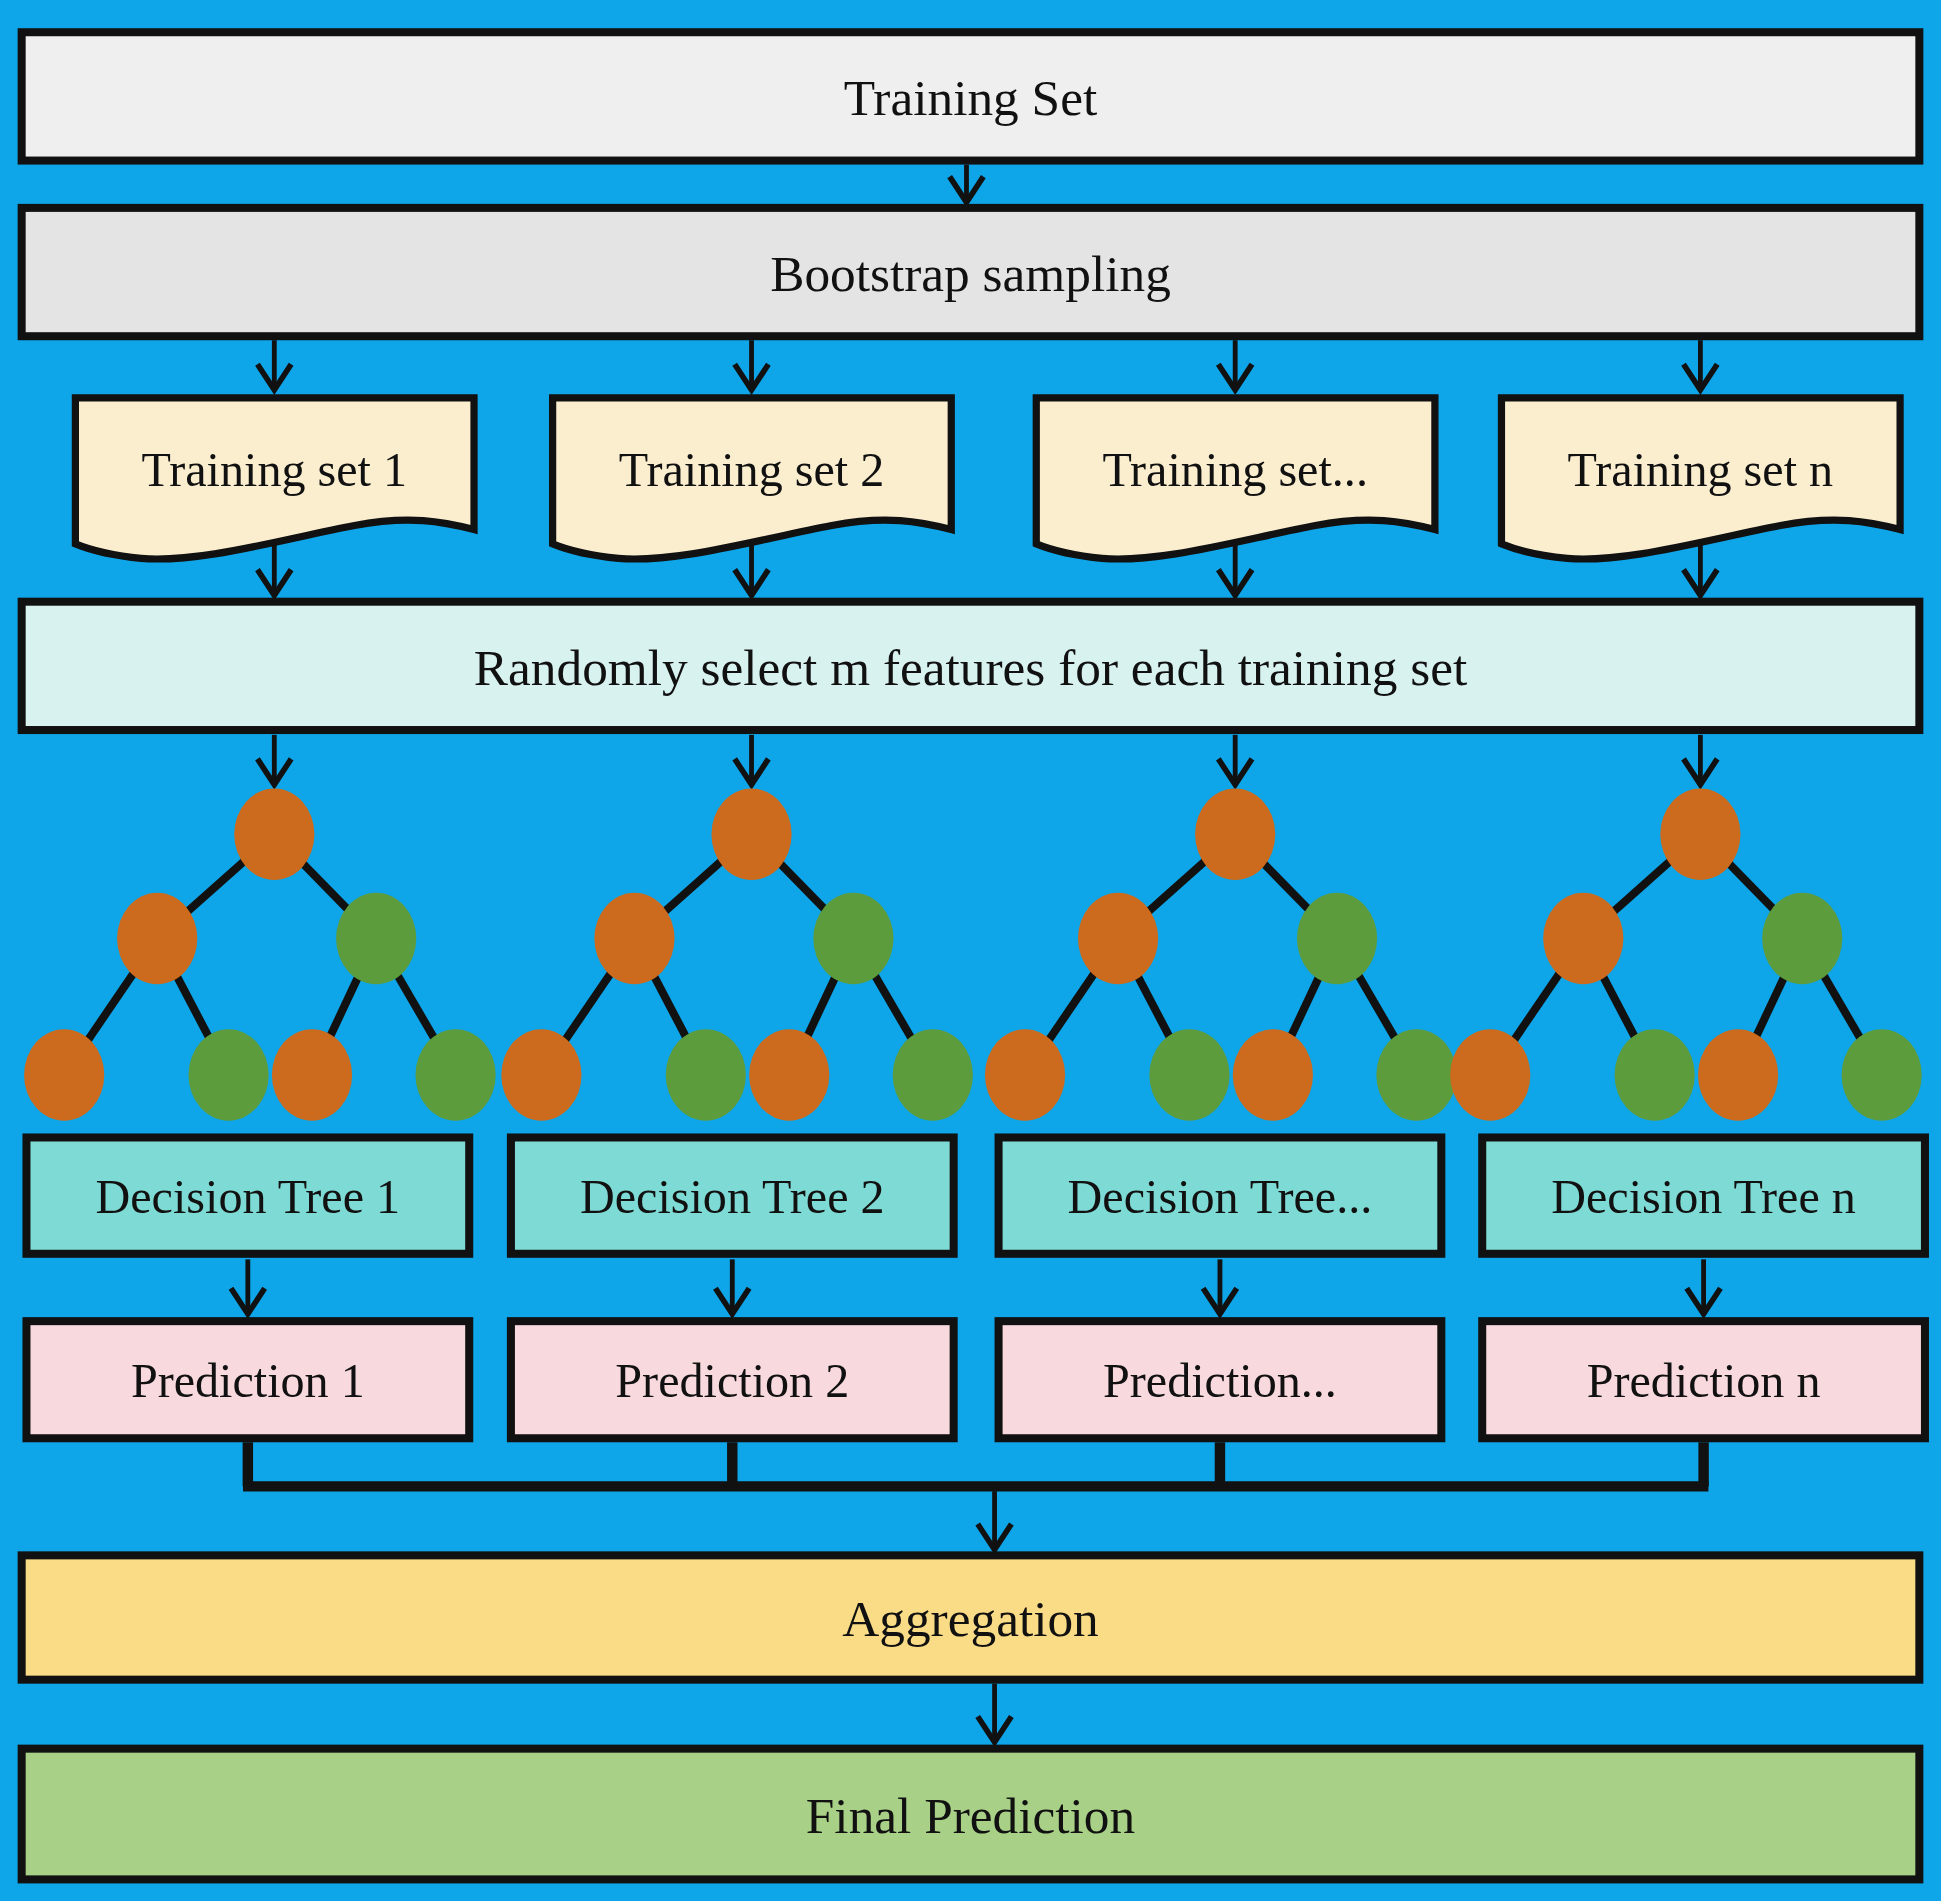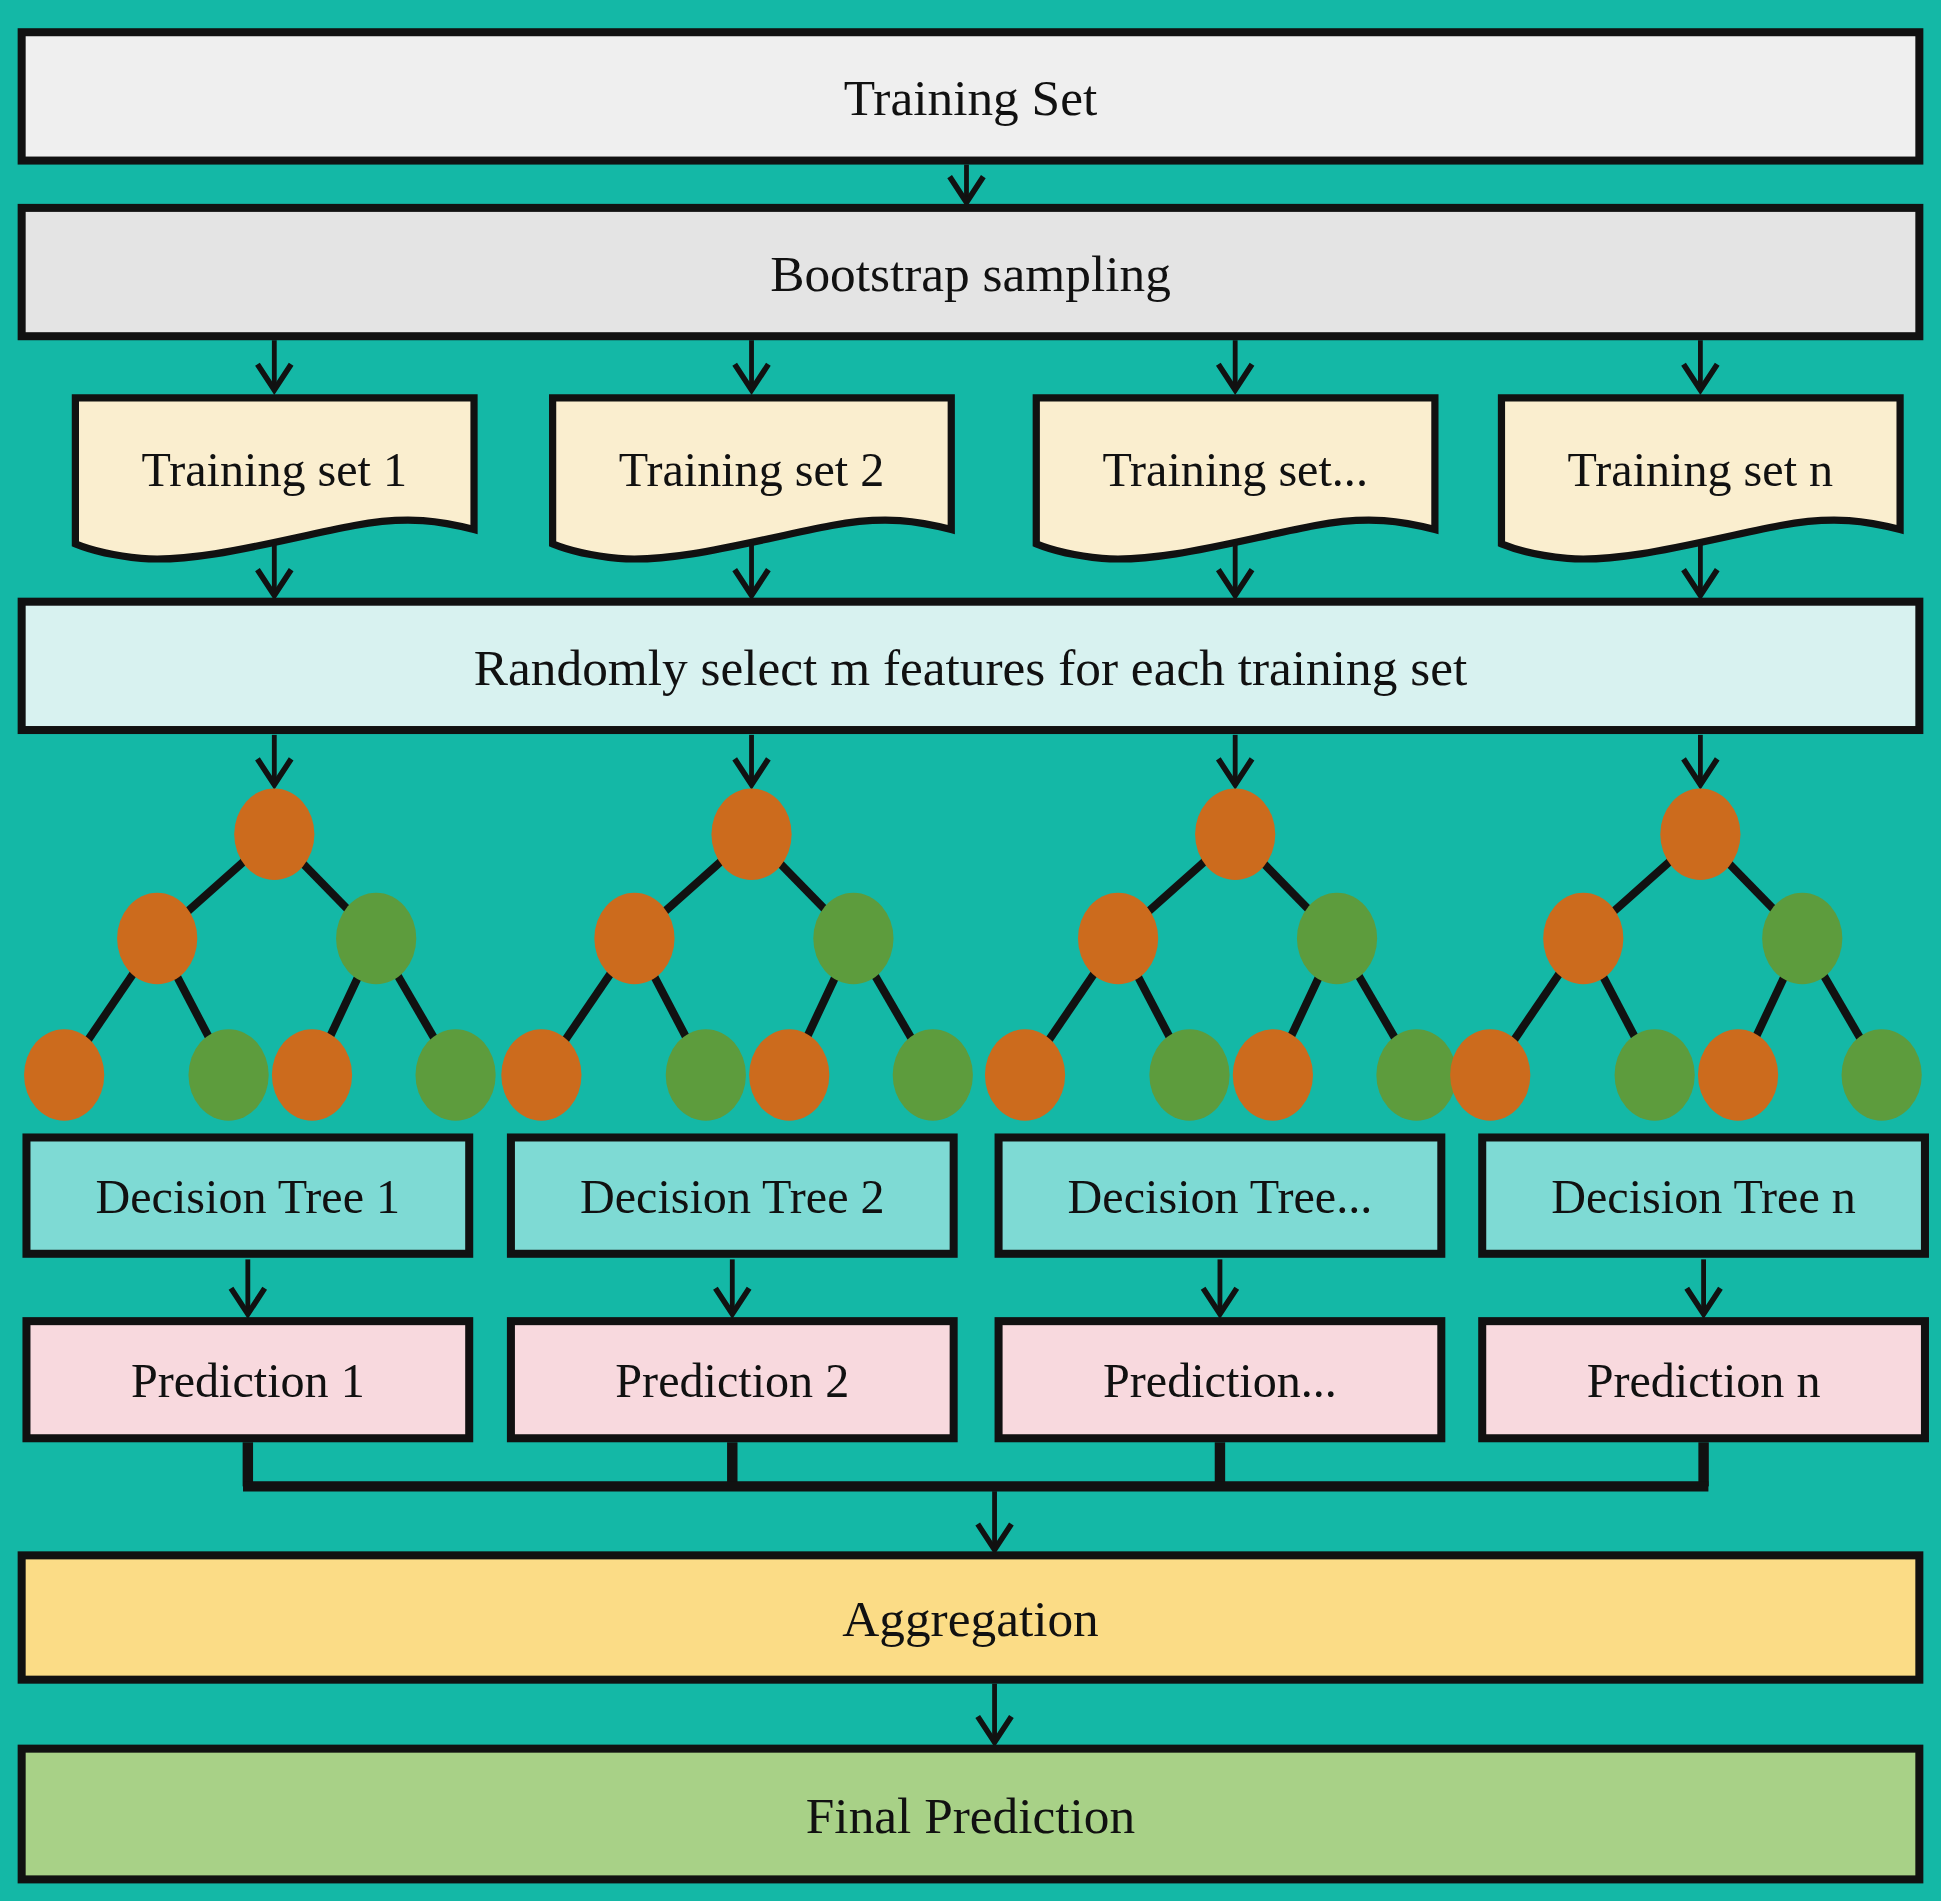--- a/index.html
+++ b/index.html
@@ -1,16 +1,16 @@
 <!DOCTYPE html>
 <html style="font-size:13px"><head>
 <meta charset="utf-8">
 <style>
   html, body { margin: 0; padding: 0; background: #ffffff; }
-  .canvas { width: 1941px; height: 1902px; position: relative; background: #14b8a6; }
+  .canvas { width: 1941px; height: 1902px; position: relative; background: #0ea5e9; }
   svg { display: block; }
   svg text {
     font-family: "Liberation Serif", "DejaVu Serif", serif;
     fill: #111111;
   }
   .big-label { font-size: 64px; }
   .col-label { font-size: 60px; }
   .node-box { stroke: #111111; stroke-width: 10; }
   .doc-path { stroke: #111111; stroke-width: 9; }
   .flow-line { stroke: #111111; stroke-width: 6; fill: none; }

